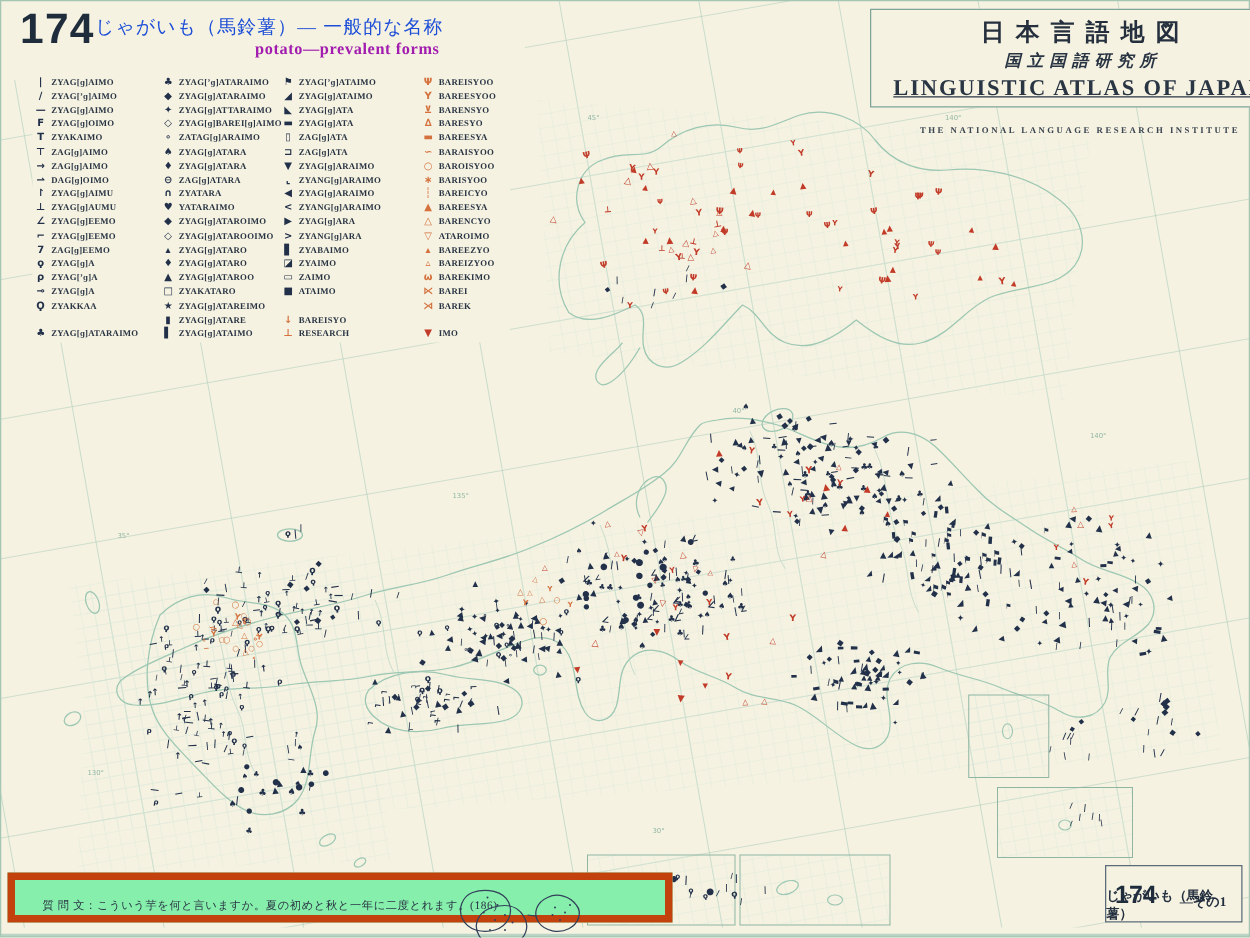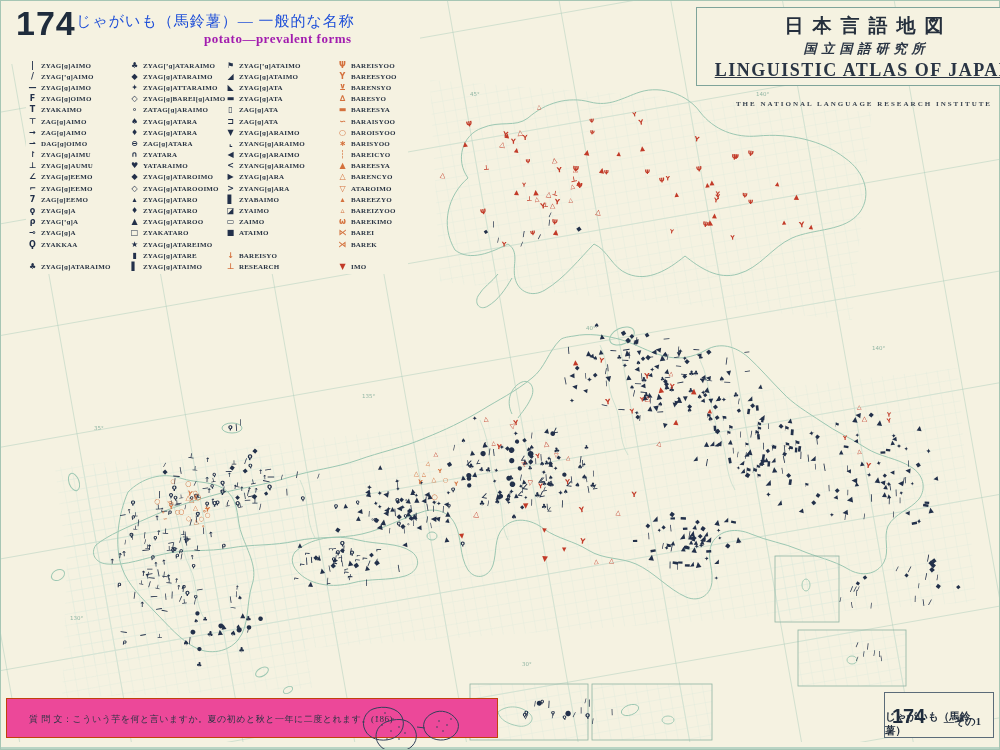--- a/index.html
+++ b/index.html
@@ -29,22 +29,22 @@
   .lcol:nth-child(1){width:102px;}
   .lcol:nth-child(2){width:96px;}
   .lcol:nth-child(3){width:112px;}
   .lcol:nth-child(4){width:72px;}
   .lrow{height:11.2px;display:flex;align-items:center;}
   .lg{width:13px;text-align:center;font-family:"DejaVu Sans",sans-serif;font-size:8px;
       font-weight:700;line-height:1;flex:none;}
   .lg.navy{color:#22304a;} .lg.orange{color:#d4713d;} .lg.red{color:#c23a28;}
   .ll{font-size:7px;font-weight:600;letter-spacing:.2px;color:#2a3544;padding-left:2px;white-space:nowrap;}
   
-  #question-panel{position:absolute;left:6px;top:698px;width:492px;height:40px;z-index:3;
-      background:#ec4899;border:1px solid #c2410c;box-sizing:border-box;}
+  #question-panel{position:absolute;left:6px;top:698px;width:532px;height:40px;z-index:3;
+      background:#86efac;border:6px solid #c2410c;box-sizing:border-box;}
   #question-text{position:absolute;left:22px;top:14px;font-size:9px;letter-spacing:.5px;color:#2a3544;}
   #potatoes{position:absolute;left:348px;top:-8px;z-index:4;}
   #footer-box{position:absolute;left:884px;top:692px;width:110px;height:46px;z-index:3;
       background:#f5f2e1;border:1px solid #5b6b78;box-sizing:border-box;}
   #footer-number{position:absolute;left:7px;top:12px;font-family:"Liberation Sans",sans-serif;
       font-weight:700;font-size:20px;color:#1f2c3c;}
   #footer-title{position:absolute;right:5px;top:17px;font-size:10.5px;font-weight:600;color:#232f3f;}
   #footer-subtitle{position:absolute;right:12px;top:22px;font-size:10.5px;font-weight:600;color:#232f3f;}
 </style>
 </head>

